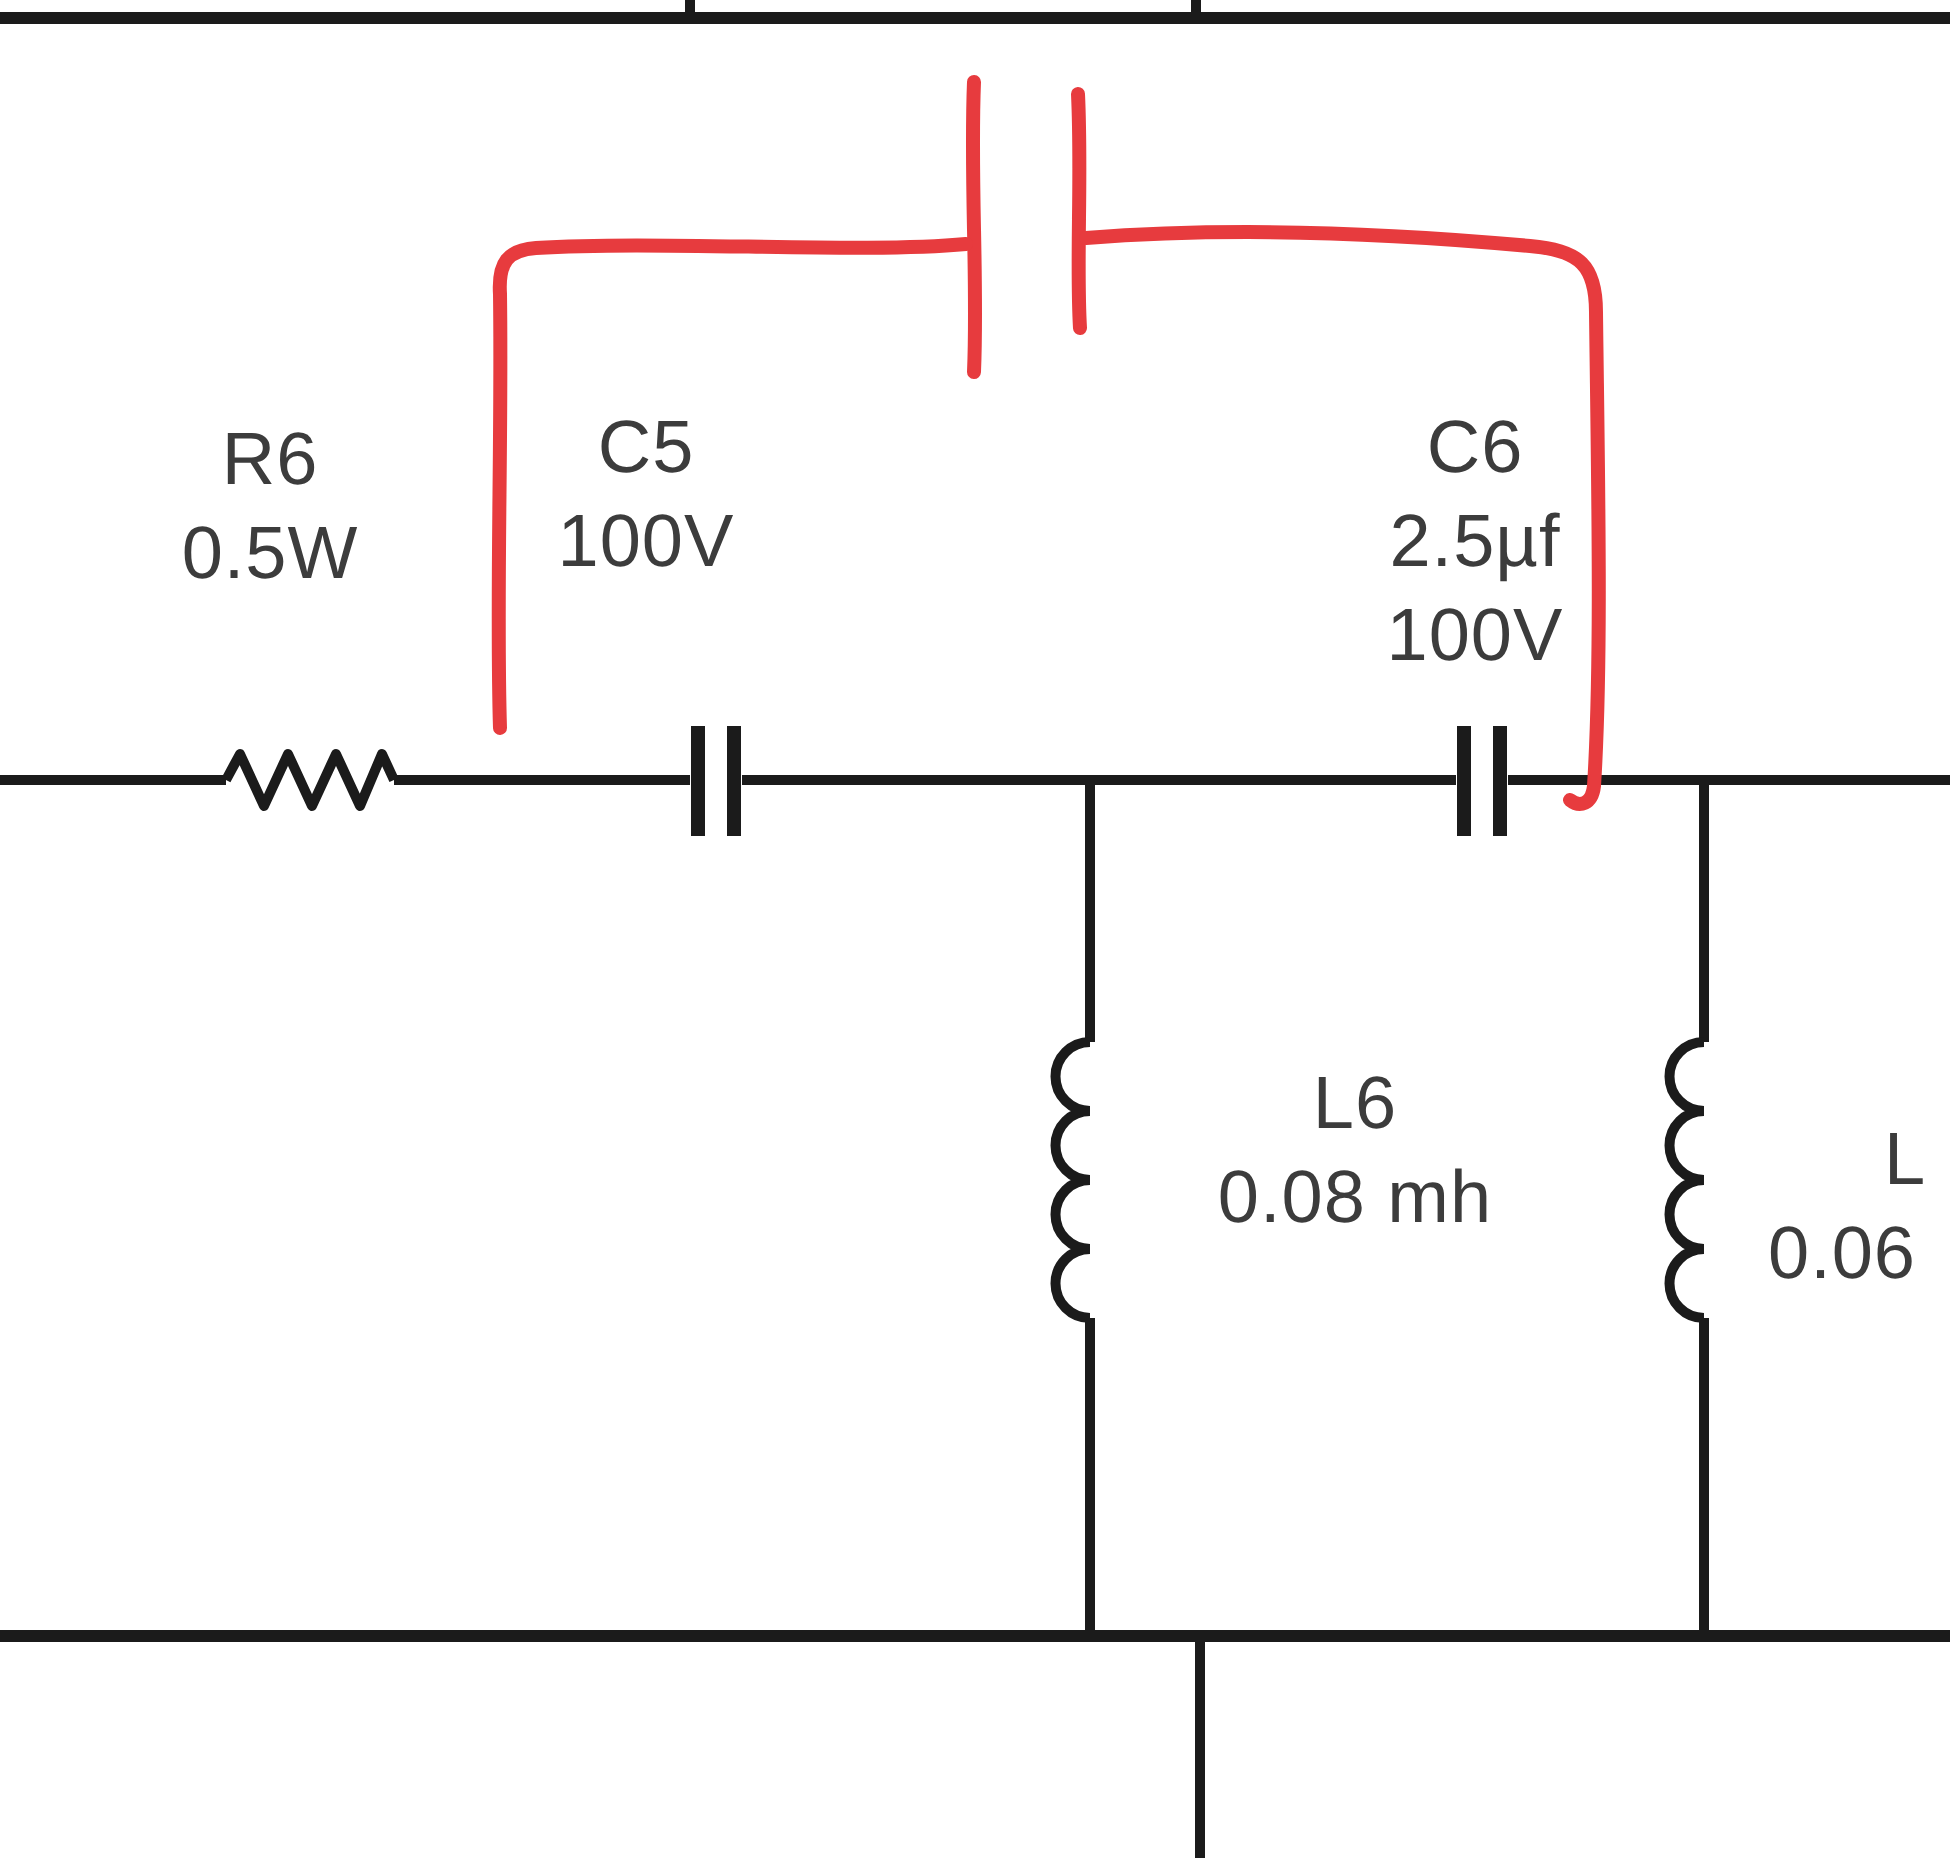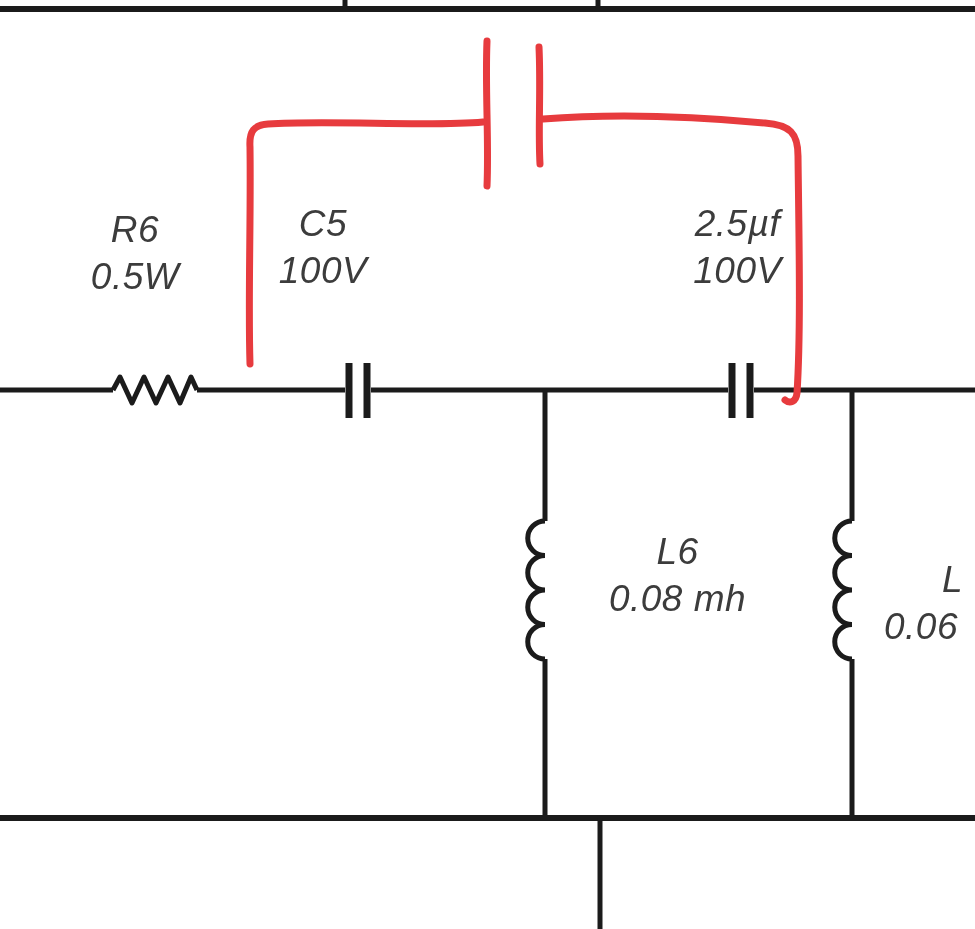--- a/index.html
+++ b/index.html
@@ -9,21 +9,20 @@
     height: 929px;
     overflow: hidden;
     background: #ffffff;
     font-family: "Liberation Sans", "DejaVu Sans", sans-serif;
   }
   .canvas {
     position: relative;
     width: 815px;
     height: 929px;
     background: #ffffff;
-    font-style: italic;
   }
   svg.schematic {
     position: absolute;
     left: 0;
     top: 0;
   }
   .label-block {
     position: absolute;
     text-align: center;
     color: #3c3c3c;
@@ -119,20 +118,21 @@
     <span class="label-line">R6</span>
     <span class="label-line">0.5W</span>
   </div>
 
   <div class="label-block" style="left:228px; top:200px; width:190px;">
     <span class="label-line">C5</span>
     <span class="label-line">100V</span>
   </div>
 
   <div class="label-block" style="left:640px; top:200px; width:195px;">
+    <span class="label-line">C6</span>
     <span class="label-line">2.5µf</span>
     <span class="label-line">100V</span>
   </div>
 
   <div class="label-block" style="left:580px; top:528px; width:195px;">
     <span class="label-line">L6</span>
     <span class="label-line">0.08 mh</span>
   </div>
 
   <div class="label-block" style="left:942px; top:556px; width:80px; text-align:left;">

